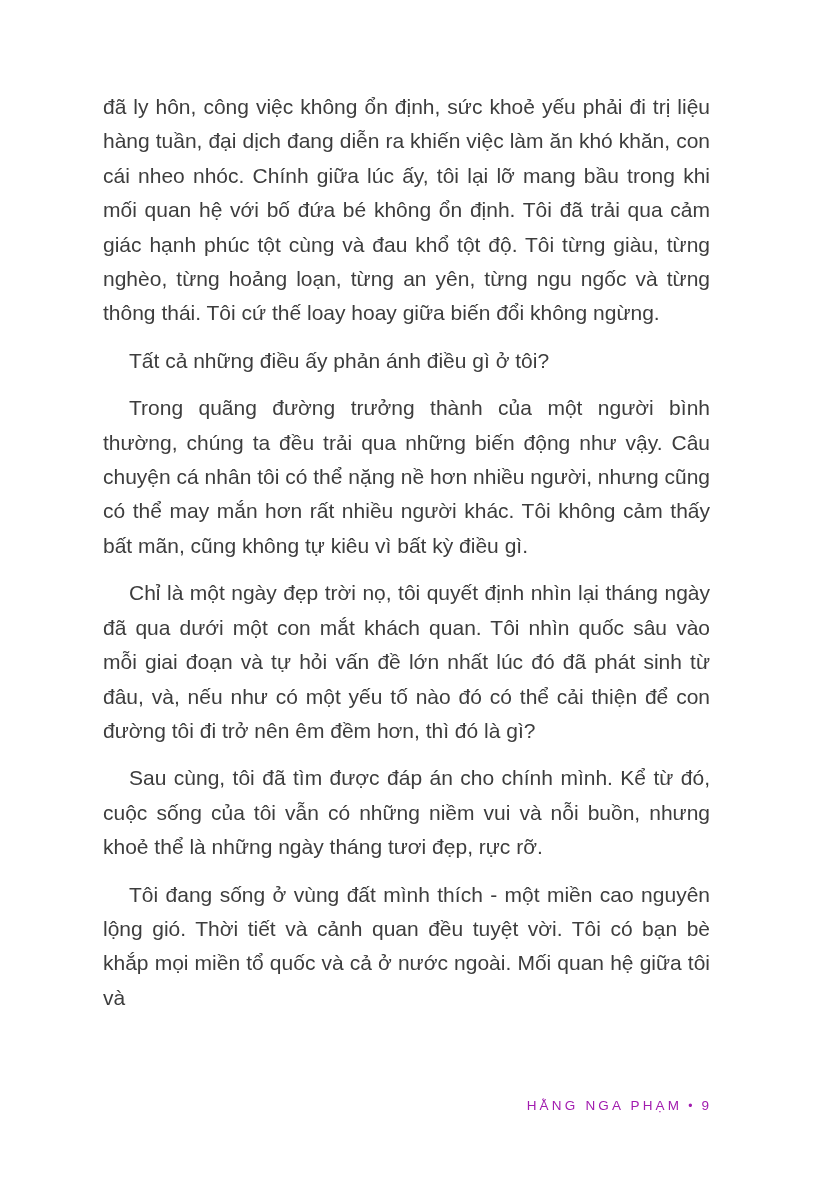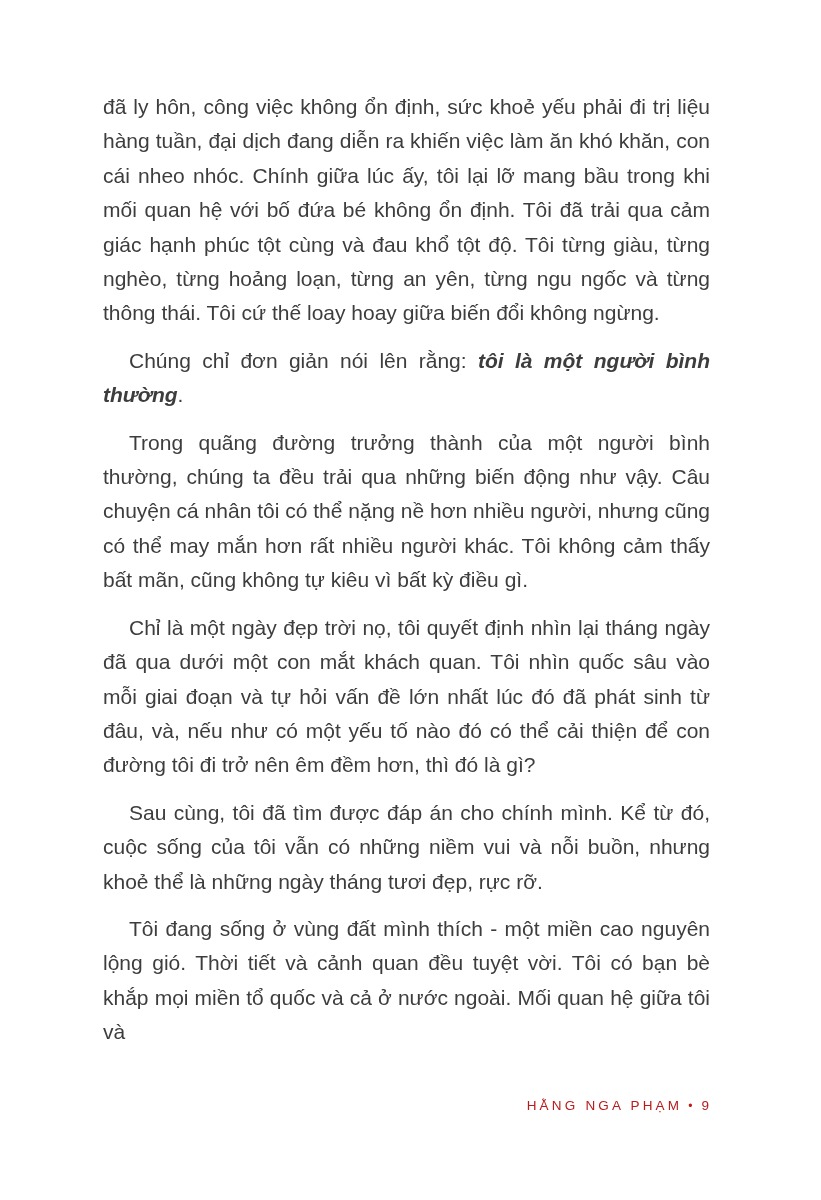--- a/index.html
+++ b/index.html
@@ -25,45 +25,43 @@
   .para { margin: 0 0 13px 0; }
   .para.indent { text-indent: 26px; }
   .para:last-child { margin-bottom: 8px; }
   .bold-italic { font-weight: bold; font-style: italic; }
   .footer {
     position: absolute;
     top: 1098px;
     right: 111px;
     display: flex;
     align-items: center;
-    color: #b91c1c;
+    color: #a21caf;
     font-size: 13.5px;
     letter-spacing: 3.2px;
     white-space: nowrap;
   }
   .footer .sep {
     margin: 0 9px 0 6px;
     font-size: 12px;
     letter-spacing: 0;
   }
   .footer .pagenum { letter-spacing: 1px; }
 </style>
 </head>
 <body>
 
 <div class="page">
 
   <main class="content">
 
     <p class="para">đã ly hôn, công việc không ổn định, sức khoẻ yếu phải đi trị liệu hàng tuần, đại dịch đang diễn ra khiến việc làm ăn khó khăn, con cái nheo nhóc. Chính giữa lúc ấy, tôi lại lỡ mang bầu trong khi mối quan hệ với bố đứa bé không ổn định. Tôi đã trải qua cảm giác hạnh phúc tột cùng và đau khổ tột độ. Tôi từng giàu, từng nghèo, từng hoảng loạn, từng an yên, từng ngu ngốc và từng thông thái. Tôi cứ thế loay hoay giữa biến đổi không ngừng.</p>
 
+    <p class="para indent">Tất cả những điều ấy phản ánh điều gì ở tôi?</p>
 
-    <p class="para indent">
-      <span>Chúng chỉ đơn giản nói lên rằng: </span><span class="bold-italic">tôi là một người bình thường</span><span>.</span>
-    </p>
 
     <p class="para indent">Trong quãng đường trưởng thành của một người bình thường, chúng ta đều trải qua những biến động như vậy. Câu chuyện cá nhân tôi có thể nặng nề hơn nhiều người, nhưng cũng có thể may mắn hơn rất nhiều người khác. Tôi không cảm thấy bất mãn, cũng không tự kiêu vì bất kỳ điều gì.</p>
 
     <p class="para indent">Chỉ là một ngày đẹp trời nọ, tôi quyết định nhìn lại tháng ngày đã qua dưới một con mắt khách quan. Tôi nhìn quốc sâu vào mỗi giai đoạn và tự hỏi vấn đề lớn nhất lúc đó đã phát sinh từ đâu, và, nếu như có một yếu tố nào đó có thể cải thiện để con đường tôi đi trở nên êm đềm hơn, thì đó là gì?</p>
 
     <p class="para indent">Sau cùng, tôi đã tìm được đáp án cho chính mình. Kể từ đó, cuộc sống của tôi vẫn có những niềm vui và nỗi buồn, nhưng khoẻ thể là những ngày tháng tươi đẹp, rực rỡ.</p>
 
     <p class="para indent">Tôi đang sống ở vùng đất mình thích - một miền cao nguyên lộng gió. Thời tiết và cảnh quan đều tuyệt vời. Tôi có bạn bè khắp mọi miền tổ quốc và cả ở nước ngoài. Mối quan hệ giữa tôi và</p>
 
   </main>

